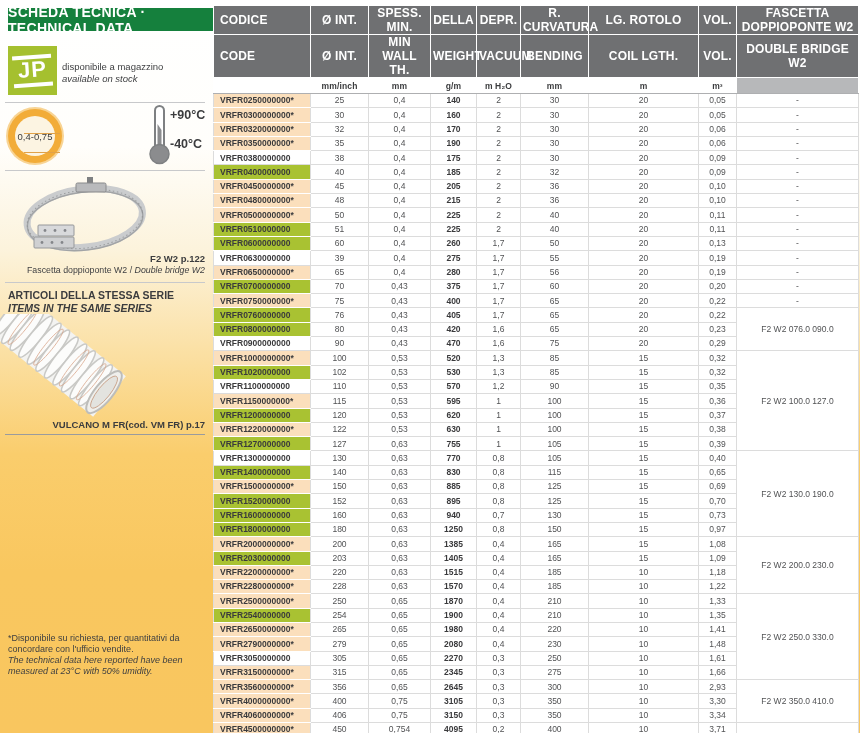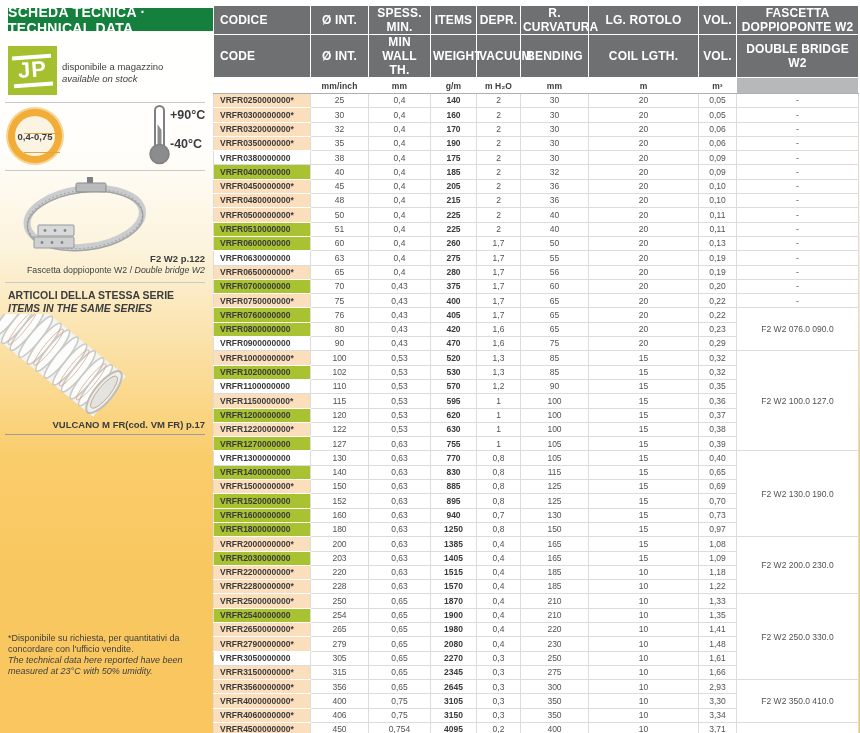--- a/index.html
+++ b/index.html
@@ -16,21 +16,21 @@
   .jp-rot{position:absolute;left:0;top:0;width:100%;height:100%;transform:rotate(-4deg);}
   .jp-bar{position:absolute;left:5px;right:5px;height:4px;background:#fff;}
   .jp-bar-top{top:9px;}
   .jp-bar-bottom{top:37px;}
   .jp-text{position:absolute;left:0;width:100%;top:11px;text-align:center;color:#fff;font-weight:bold;font-size:22px;letter-spacing:1px;}
   .avail{left:62px;top:61px;width:140px;font-size:9.5px;color:#3e3f41;line-height:11.5px;}
   .avail .en{font-style:italic;}
   .divider{height:1px;background:#c8c9cb;left:5px;width:200px;}
   .badge{left:8px;top:109px;width:54px;height:54px;border-radius:50%;background:#f2ac38;box-shadow:0 0 0 2px #f8d494;}
   .badge-inner{position:absolute;left:7px;top:7px;width:40px;height:40px;border-radius:50%;background:#fcf4e2;
-    display:flex;align-items:center;justify-content:center;font-weight:bold;font-size:9.5px;color:#3b3c3e;}
+    display:flex;align-items:center;justify-content:center;font-weight:normal;font-size:9.5px;color:#3b3c3e;}
   .badge-line{position:absolute;left:9px;width:36px;height:1px;background:#e0a24a;}
   .badge-line.l1{top:17px;} .badge-line.l2{top:36px;}
   .thermo{left:146px;top:104px;}
   .temp{font-weight:bold;font-size:12.5px;color:#3b3c3e;}
   .temp-high{left:170px;top:108px;}
   .temp-low{left:170px;top:137px;}
   .clamp-svg{left:14px;top:176px;}
   .clamp-ref{left:8px;top:253px;width:197px;text-align:right;font-weight:bold;font-size:9.5px;color:#3b3c3e;}
   .clamp-label{left:0px;top:265px;width:205px;text-align:right;font-size:8.8px;color:#3e3f41;}
   .clamp-label .en{font-style:italic;}
@@ -170,21 +170,21 @@
         <col style="width:68px">
         <col style="width:110px">
         <col style="width:38px">
         <col style="width:122px">
   </colgroup>
   <thead>
     <tr>
       <th class="first">CODICE</th>
       <th>Ø INT.</th>
       <th>SPESS. MIN.</th>
-      <th>ITEMS</th>
+      <th>DELLA</th>
       <th>DEPR.</th>
       <th>R. CURVATURA</th>
       <th>LG. ROTOLO</th>
       <th>VOL.</th>
       <th>FASCETTA DOPPIOPONTE W2</th>
     </tr>
     <tr>
       <th class="first">CODE</th>
       <th>Ø INT.</th>
       <th>MIN WALL TH.</th>
@@ -324,21 +324,21 @@
           <td class="col-wall">0,4</td>
           <td class="col-weight">260</td>
           <td class="col-vac">1,7</td>
           <td class="col-bend">50</td>
           <td class="col-coil">20</td>
           <td class="col-vol">0,13</td>
           <td class="col-bridge" rowspan="1">-</td>
         </tr>
         <tr>
           <td class="col-code">VRFR0630000000</td>
-          <td class="col-d">63</td>
+          <td class="col-d">39</td>
           <td class="col-wall">0,4</td>
           <td class="col-weight">275</td>
           <td class="col-vac">1,7</td>
           <td class="col-bend">55</td>
           <td class="col-coil">20</td>
           <td class="col-vol">0,19</td>
           <td class="col-bridge" rowspan="1">-</td>
         </tr>
         <tr class="hl-peach">
           <td class="col-code">VRFR0650000000*</td>

